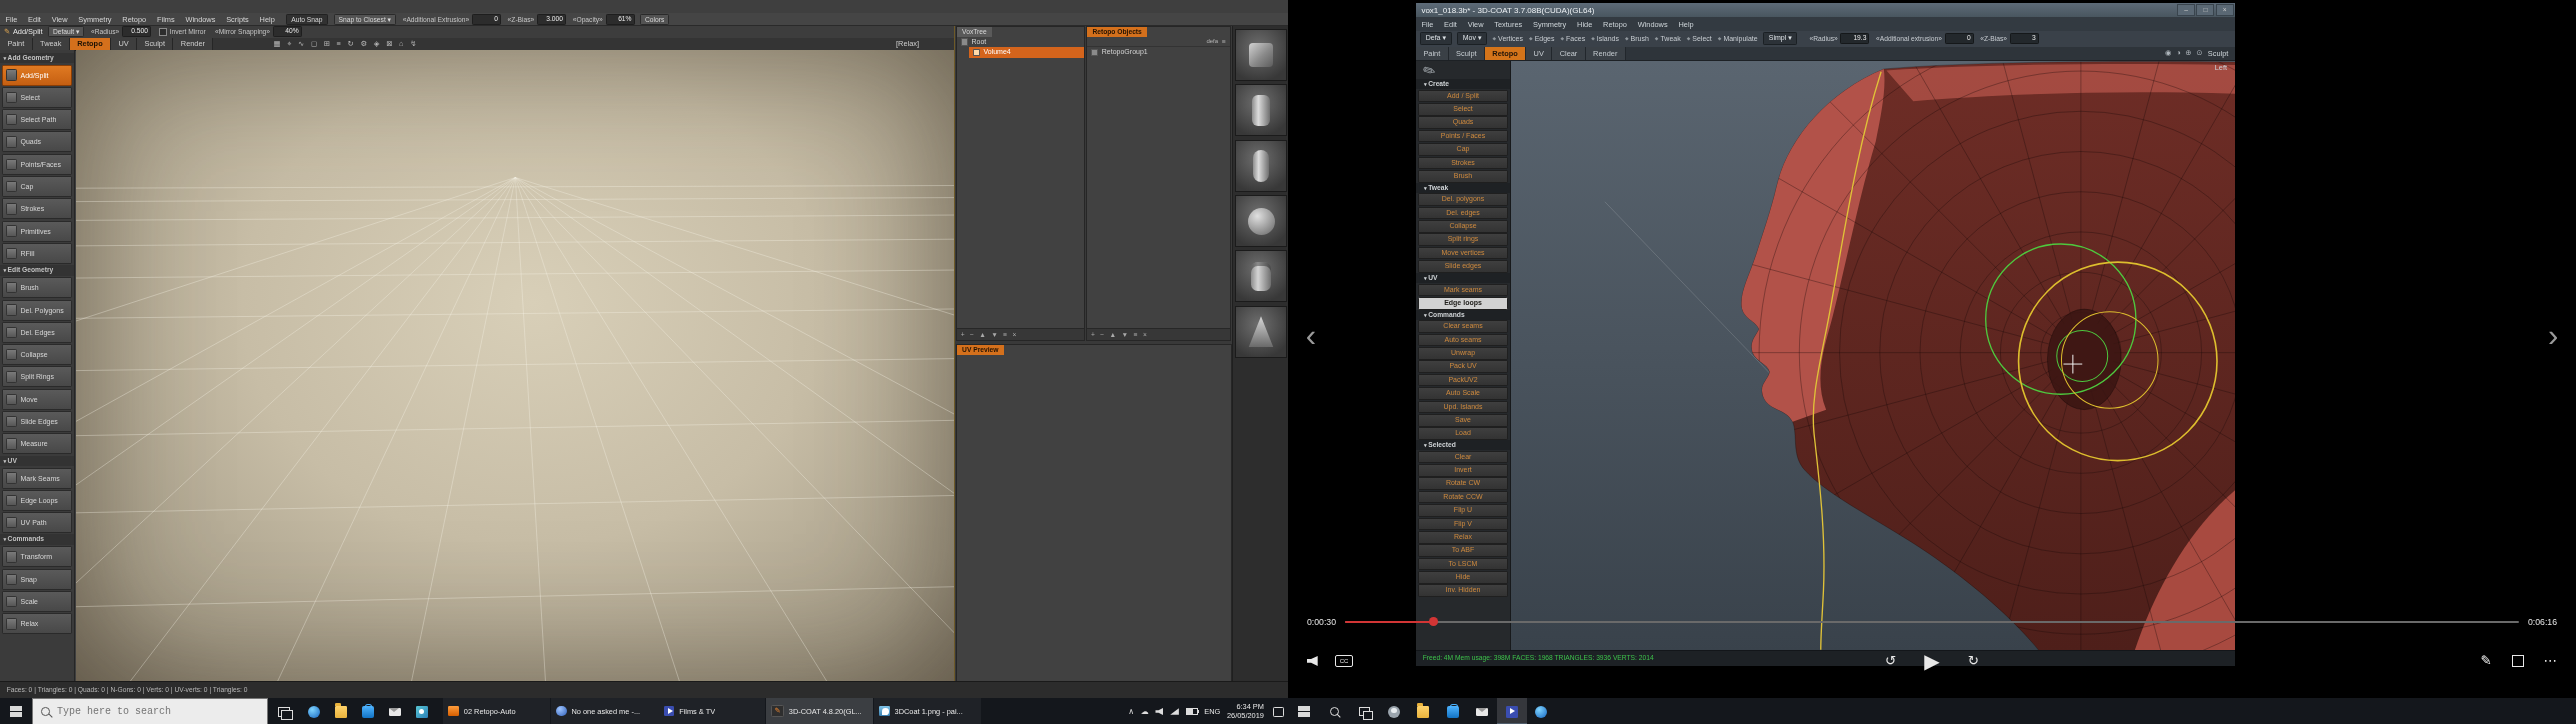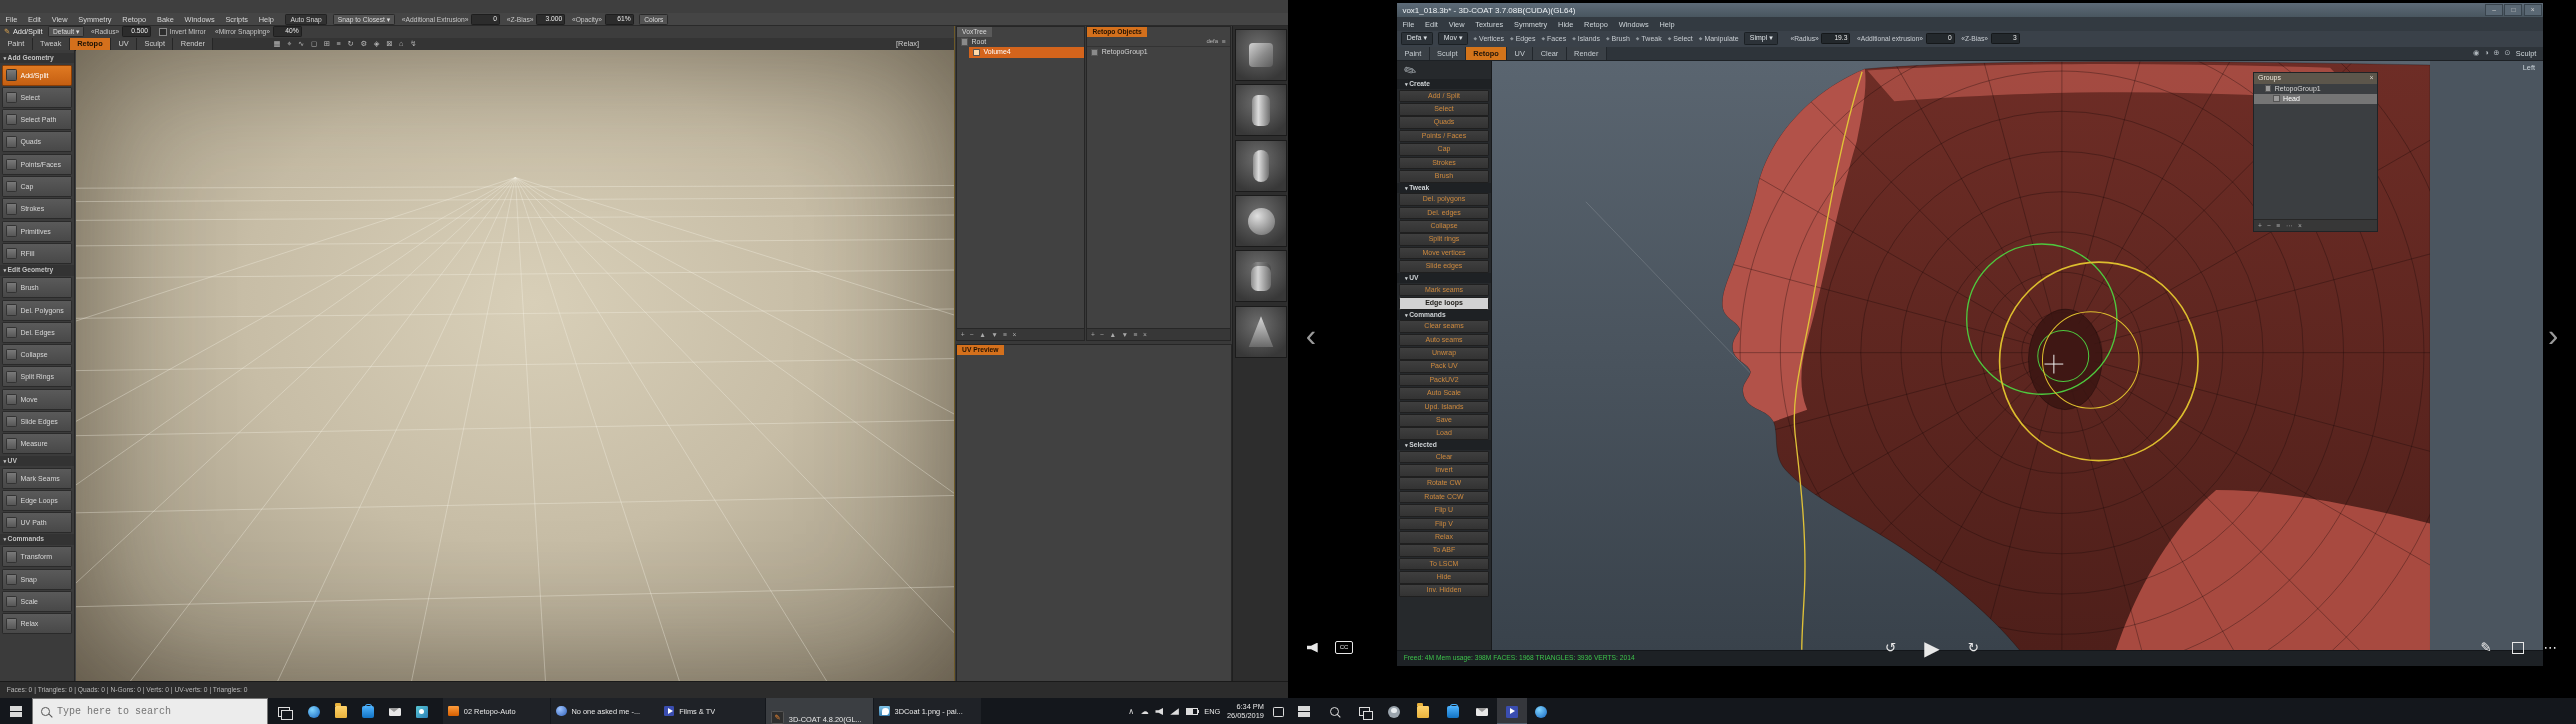--- a/index.html
+++ b/index.html
@@ -105,37 +105,37 @@
   .ic-retopo{background:linear-gradient(#ff9d3c,#d65e00);border-radius:1.3px;}
   .ic-browser{border-radius:50%;background:radial-gradient(circle at 35% 30%,#9fc5ff,#2f5fb8);}
   .ic-filmtv{background:#3a4db0;border-radius:1.3px;}
   .ic-filmtv::before{content:"";position:absolute;left:4px;top:2.7px;border-left:5.4px solid #fff;border-top:3.4px solid transparent;border-bottom:3.4px solid transparent;}
   .ic-coat{background:#2e2e2e;border:0.7px solid #555;border-radius:1.3px;}
   .ic-coat::before{content:"✎";position:absolute;left:2px;top:0.7px;color:#e08030;font-size:7.4px;}
   .ic-paint{background:linear-gradient(#7ec3e8,#3a7fb0);border-radius:1.3px;}
   .ic-paint::before{content:"";position:absolute;left:2.7px;top:2.7px;width:6.7px;height:6.7px;border-radius:50% 50% 50% 0;background:#fff;}
   .winbtn{width:107px;display:flex;align-items:center;gap:4.7px;padding:0 5.4px;box-sizing:border-box;
           background:rgba(255,255,255,0.05);border-bottom:1.3px solid #8a9095;margin-right:0.7px;}
-  .winbtn.active{background:rgba(255,255,255,0.17);border-bottom-color:#9fd0f5;align-items:flex-end;}
+  .winbtn.active{background:rgba(255,255,255,0.17);border-bottom-color:#9fd0f5;}
   .winbtn .pic{flex:none;width:10.7px;height:10.7px;}
   .winbtn .wlabel{font-size:7.4px;color:#e9e9e9;white-space:nowrap;overflow:hidden;}
   .tray{margin-left:auto;display:flex;align-items:center;gap:6.7px;padding-right:4px;}
   .trico{color:#ddd;font-size:8px;}
   .sp-vol{width:8px;height:7.4px;background:#ddd;clip-path:polygon(0 32%,38% 32%,100% 0,100% 100%,38% 68%,0 68%);}
   .sp-net{width:8.7px;height:6.7px;background:#ddd;clip-path:polygon(0 100%,100% 0,100% 100%);}
   .sp-bat{width:10px;height:5.4px;border:0.7px solid #ddd;position:relative;}
   .sp-bat::after{content:"";position:absolute;right:-2px;top:1.3px;width:1.3px;height:2.7px;background:#ddd;}
   .sp-bat::before{content:"";position:absolute;left:0.7px;top:0.7px;bottom:0.7px;width:6px;background:#ddd;}
   .lang{font-size:7.4px;}
   .clockblk{text-align:right;font-size:7.4px;line-height:8.7px;}
   .sp-note{width:8.7px;height:8px;border:1px solid #ddd;border-radius:1.3px;margin-left:2.7px;}
 
   
   .navchev{position:absolute;top:317px;width:27px;height:38px;color:#9a9a9a;font-size:31px;line-height:38px;text-align:center;}
-  .vidframe{position:absolute;left:109px;top:2.7px;width:1146px;height:663px;background:#0c4a6e;overflow:hidden;}
+  .vidframe{position:absolute;left:128px;top:2.7px;width:819px;height:663px;background:#0c4a6e;overflow:hidden;}
 
   
   .t37{position:absolute;left:0;top:0;right:0;height:14.8px;background:linear-gradient(#5d6b78,#49565f);display:flex;align-items:center;border-bottom:0.7px solid #2b333a;}
   .t37 .title{color:#eef2f5;font-size:8px;margin-left:5.4px;}
   .t37 .wc{background:#5a6874;border-color:#39444d;height:9.4px;width:16px;}
   .m37{position:absolute;left:0;top:14.8px;right:0;height:13.4px;background:#333a41;display:flex;align-items:center;border-bottom:0.7px solid #23282d;}
   .m37 .menu-item{color:#cfd6da;font-size:7.4px;}
   .tb37{position:absolute;left:0;top:28px;right:0;height:16px;background:#3a4149;border-bottom:0.7px solid #23282d;display:flex;align-items:center;gap:5.4px;padding-left:4px;}
   .dd37{height:10.7px;line-height:10.7px;padding:0 4.7px;background:#2c3238;border:0.7px solid #1b2024;color:#dde2e6;font-size:7px;border-radius:1.3px;}
   .tog{display:flex;align-items:center;color:#c8cdd2;font-size:7px;}
@@ -196,21 +196,21 @@
 
 
       <div class="m48">
         <span style="display:flex;">
 
         <span class="menu-item">File</span>
             <span class="menu-item">Edit</span>
             <span class="menu-item">View</span>
             <span class="menu-item">Symmetry</span>
             <span class="menu-item">Retopo</span>
-            <span class="menu-item">Bake</span>
+            <span class="menu-item">Films</span>
             <span class="menu-item">Windows</span>
             <span class="menu-item">Scripts</span>
             <span class="menu-item">Help</span>
           </span>
         <span class="tb-btn">Auto Snap</span>
         <span class="tb-dd">
           <span>Snap to Closest</span>
           <span>▾</span>
         </span>
         <span style="display:flex;">
@@ -694,20 +694,28 @@
                 <span class="fico">×</span>
               </div>
           </div>
         </div>
       </div>
 
       <div class="status37">Freed: 4M   Mem usage: 398M   FACES: 1968   TRIANGLES: 3936   VERTS: 2014</div>
     </div>
 
     <div class="playerbar">
+      <div class="timerow">
+        <span class="ptime">0:00:30</span>
+        <span class="track">
+          <span class="trackfill" style="width:7.5%"></span>
+          <span class="dot" style="left:7.5%"></span>
+        </span>
+        <span class="ptime">0:06:16</span>
+      </div>
       <div class="ctlrow">
         <span class="pbtn">
             <span class="spk"></span>
           </span>
         <span class="pbtn">
             <span class="ccbox">CC</span>
           </span>
         <span class="centerctl">
           <span class="pbtn" style="margin:0;">↺</span>
           <span class="pbtn big" style="margin:0;">▶</span>

